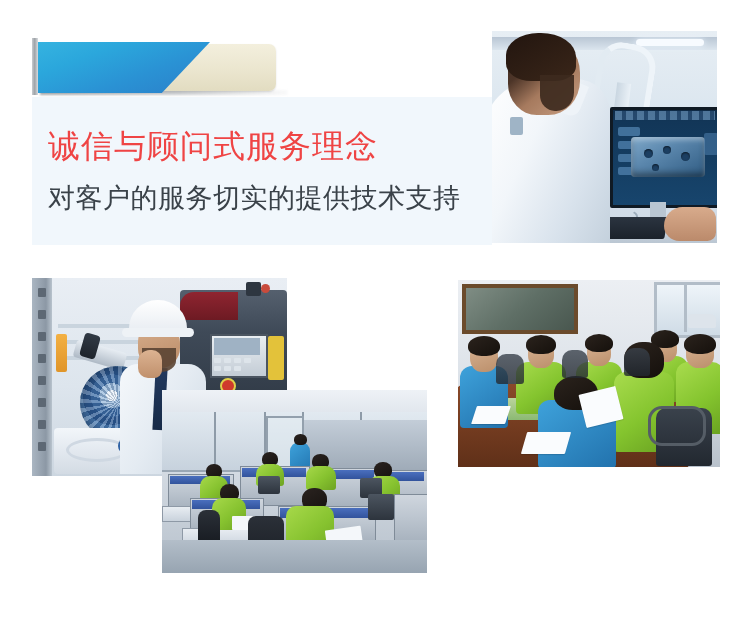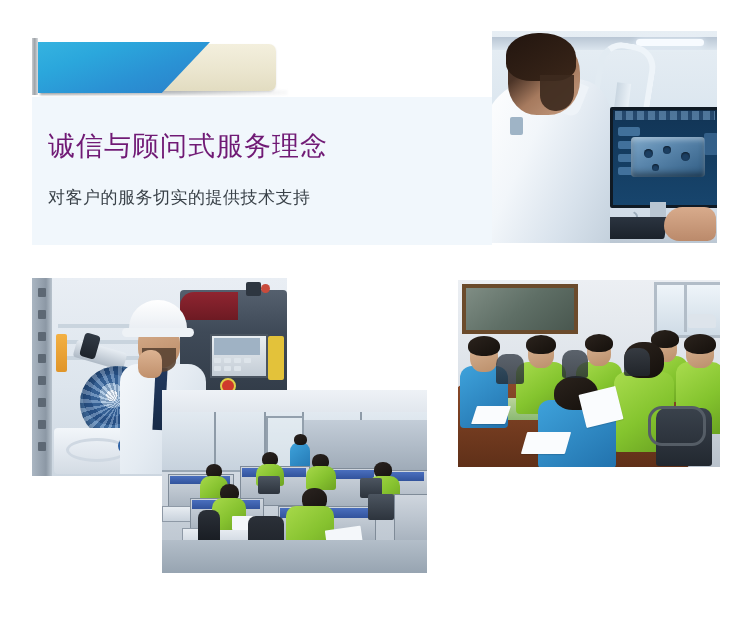--- a/index.html
+++ b/index.html
@@ -25,31 +25,31 @@
     left: 32px;
     top: 97px;
     width: 460px;
     height: 148px;
     background: #f1f7fc;
   }
   .intro-title {
     position: absolute;
     left: 48px;
     top: 129px;
-    font-size: 27px;
+    font-size: 32px;
     line-height: 34px;
     letter-spacing: 1px;
-    color: #701a75;
+    color: #ef4444;
     white-space: nowrap;
   }
   .intro-sub {
     position: absolute;
     left: 48px;
     top: 184px;
-    font-size: 17px;
+    font-size: 27px;
     line-height: 28px;
     letter-spacing: 0.5px;
     color: #3a4249;
     white-space: nowrap;
   }
 
   
   .ribbon-pole {
     position: absolute;
     left: 32px;

